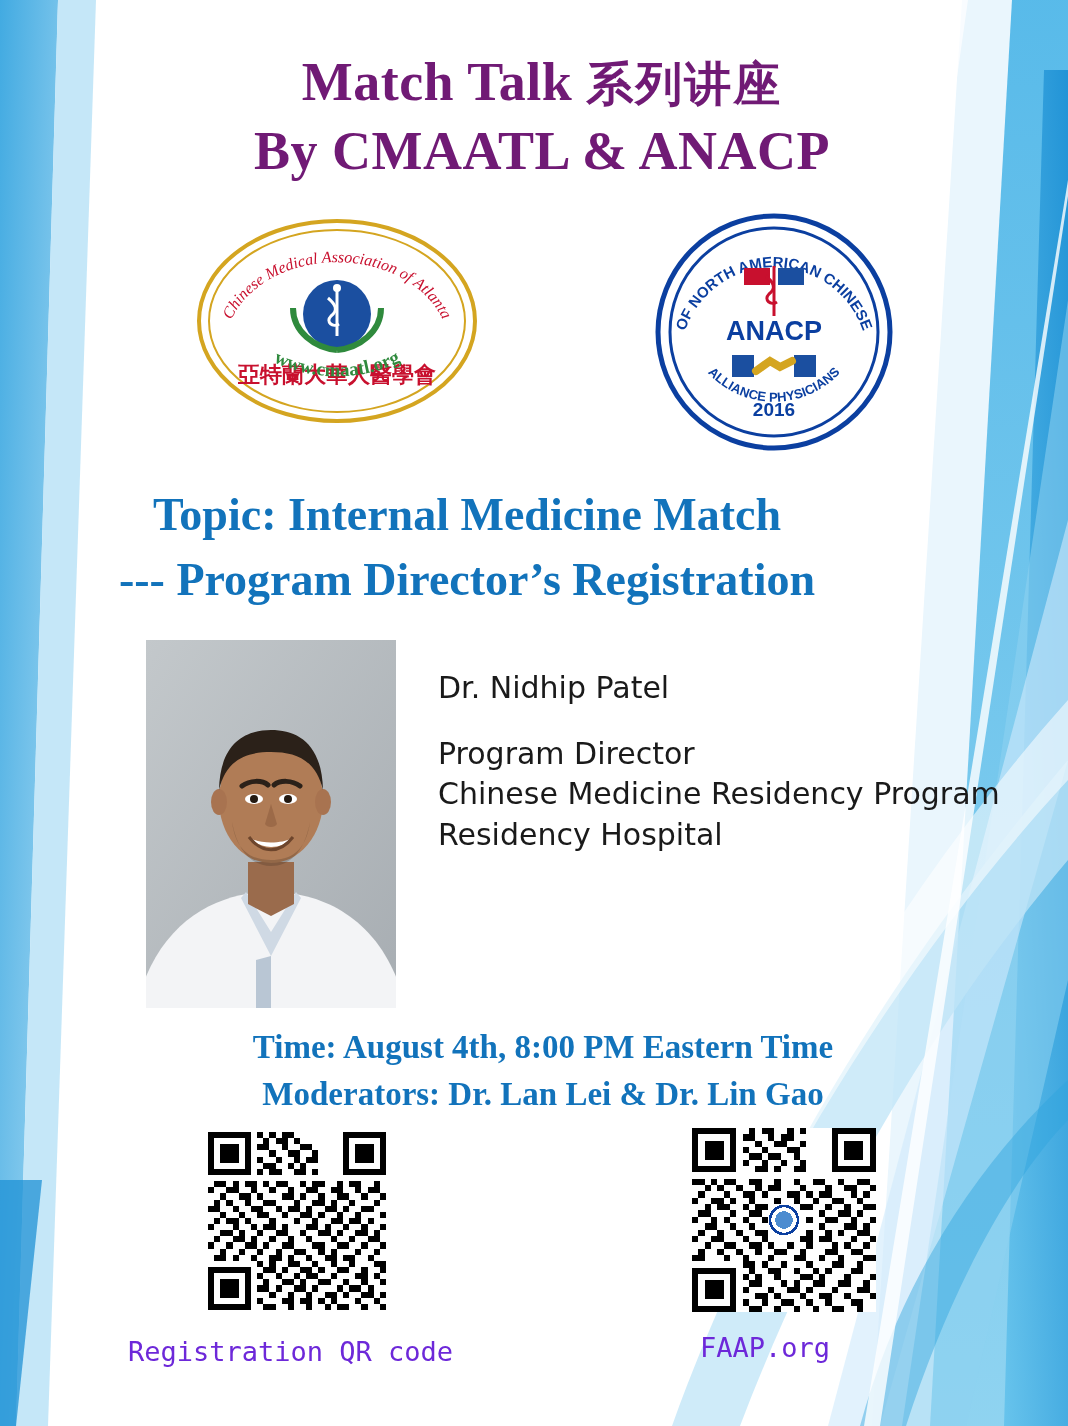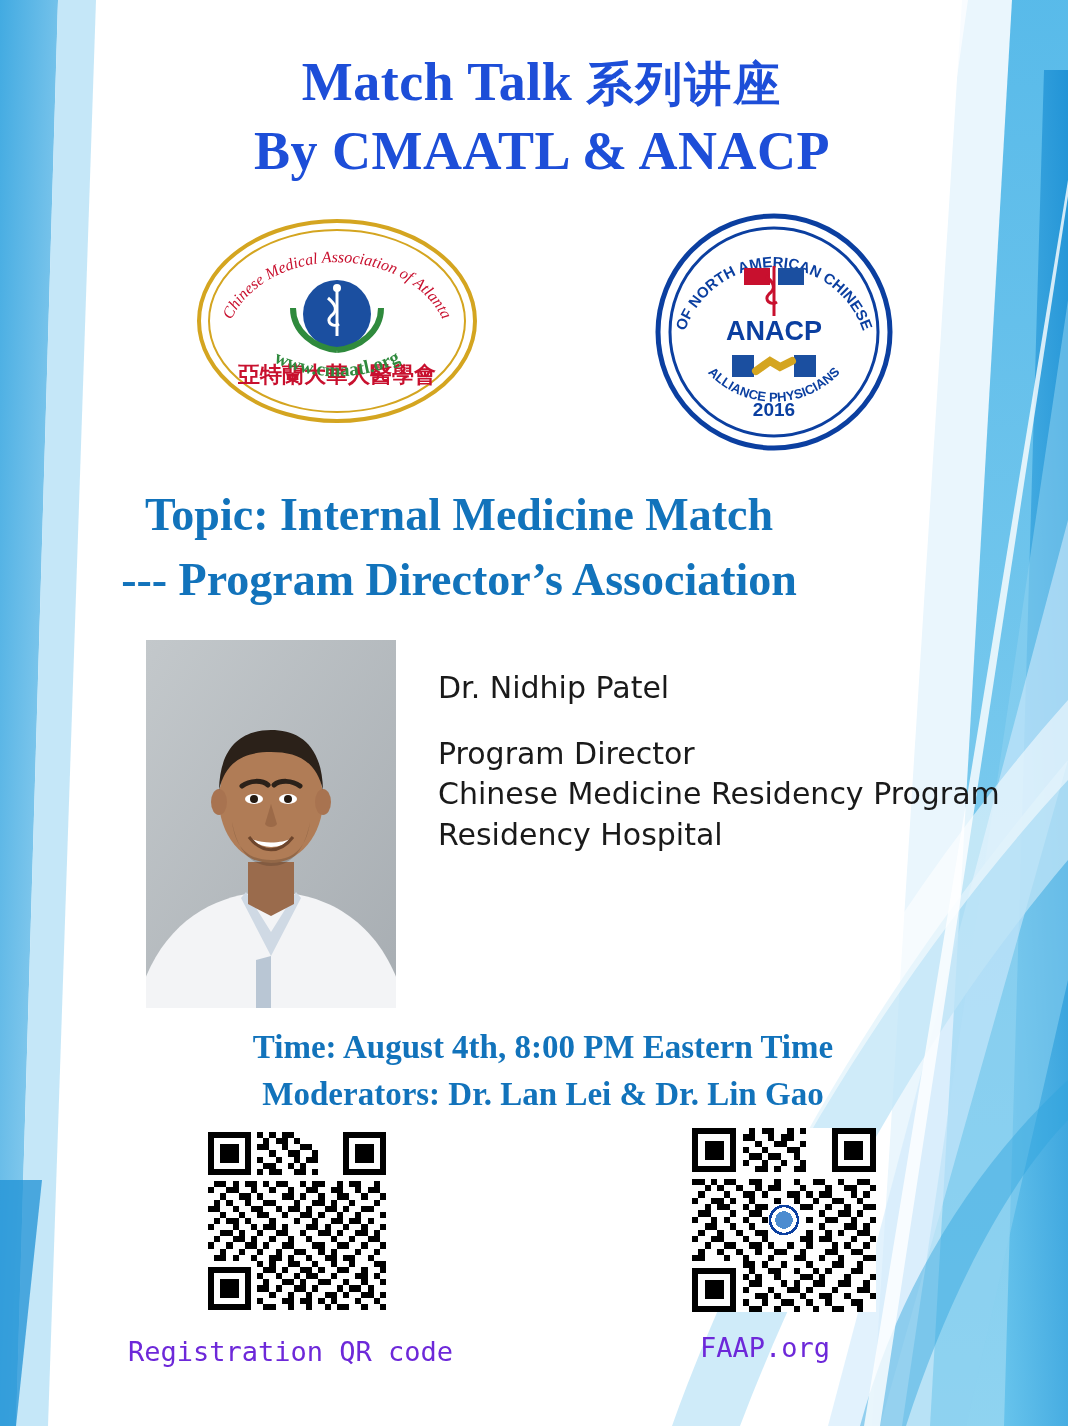--- a/index.html
+++ b/index.html
@@ -21,21 +21,21 @@
     width:1068px; height:1426px;
   }
 
   .title-block {
     position:absolute; top:48px; left:0; width:1068px;
     text-align:center;
   }
   .title-line {
     font-family:"Liberation Serif", serif;
     font-weight:bold;
-    color:#1d4ed8;
+    color:#701a75;
     font-size:54px;
     line-height:1.28;
     letter-spacing:0.5px;
     margin-left:16px;
   }
   .title-line .cn {
     font-family:"DejaVu Sans", sans-serif;
     font-weight:bold;
     font-size:47px;
     letter-spacing:2px;
@@ -44,21 +44,21 @@
   
   .logo-cmaatl {
     position:absolute; left:192px; top:214px; width:290px; height:215px;
   }
   .logo-anacp {
     position:absolute; left:654px; top:212px; width:240px; height:240px;
   }
 
   
   .topic-block {
-    position:absolute; top:482px; left:8px; width:854px; text-align:center;padding-left:48px;
+    position:absolute; top:482px; left:16px; width:854px; text-align:center;padding-left:48px;
   }
   .topic-line {
     font-family:"Liberation Serif", serif;
     font-weight:bold;
     color:#1273bb;
     font-size:46px;
     line-height:1.42;
   }
 
   
@@ -197,21 +197,21 @@
     <g transform="translate(120,155)">
       <rect x="-42" y="-12" width="22" height="22" fill="#1b4fa0"></rect>
       <rect x="20" y="-12" width="22" height="22" fill="#1b4fa0"></rect>
       <path d="M-18,4 L-4,-6 L6,0 L18,-6" stroke="#d4a520" stroke-width="8" fill="none" stroke-linecap="round"></path>
     </g>
     <text x="120" y="204" text-anchor="middle" font-family="Liberation Sans, sans-serif" font-size="19" font-weight="bold" fill="#0b3fa0">2016</text>
   </svg>
 
   <div class="topic-block">
     <div class="topic-line">Topic: Internal Medicine Match</div>
-    <div class="topic-line">--- Program Director’s Association</div>
+    <div class="topic-line">--- Program Director’s Registration</div>
   </div>
 
   <div class="photo">
     <svg viewBox="0 0 250 368" width="250" height="368">
       <defs>
         <linearGradient id="bgPhoto" x1="0" y1="0" x2="1" y2="1">
           <stop offset="0%" stop-color="#c3c8cb"></stop>
           <stop offset="100%" stop-color="#a7adb2"></stop>
         </linearGradient>
       </defs>

